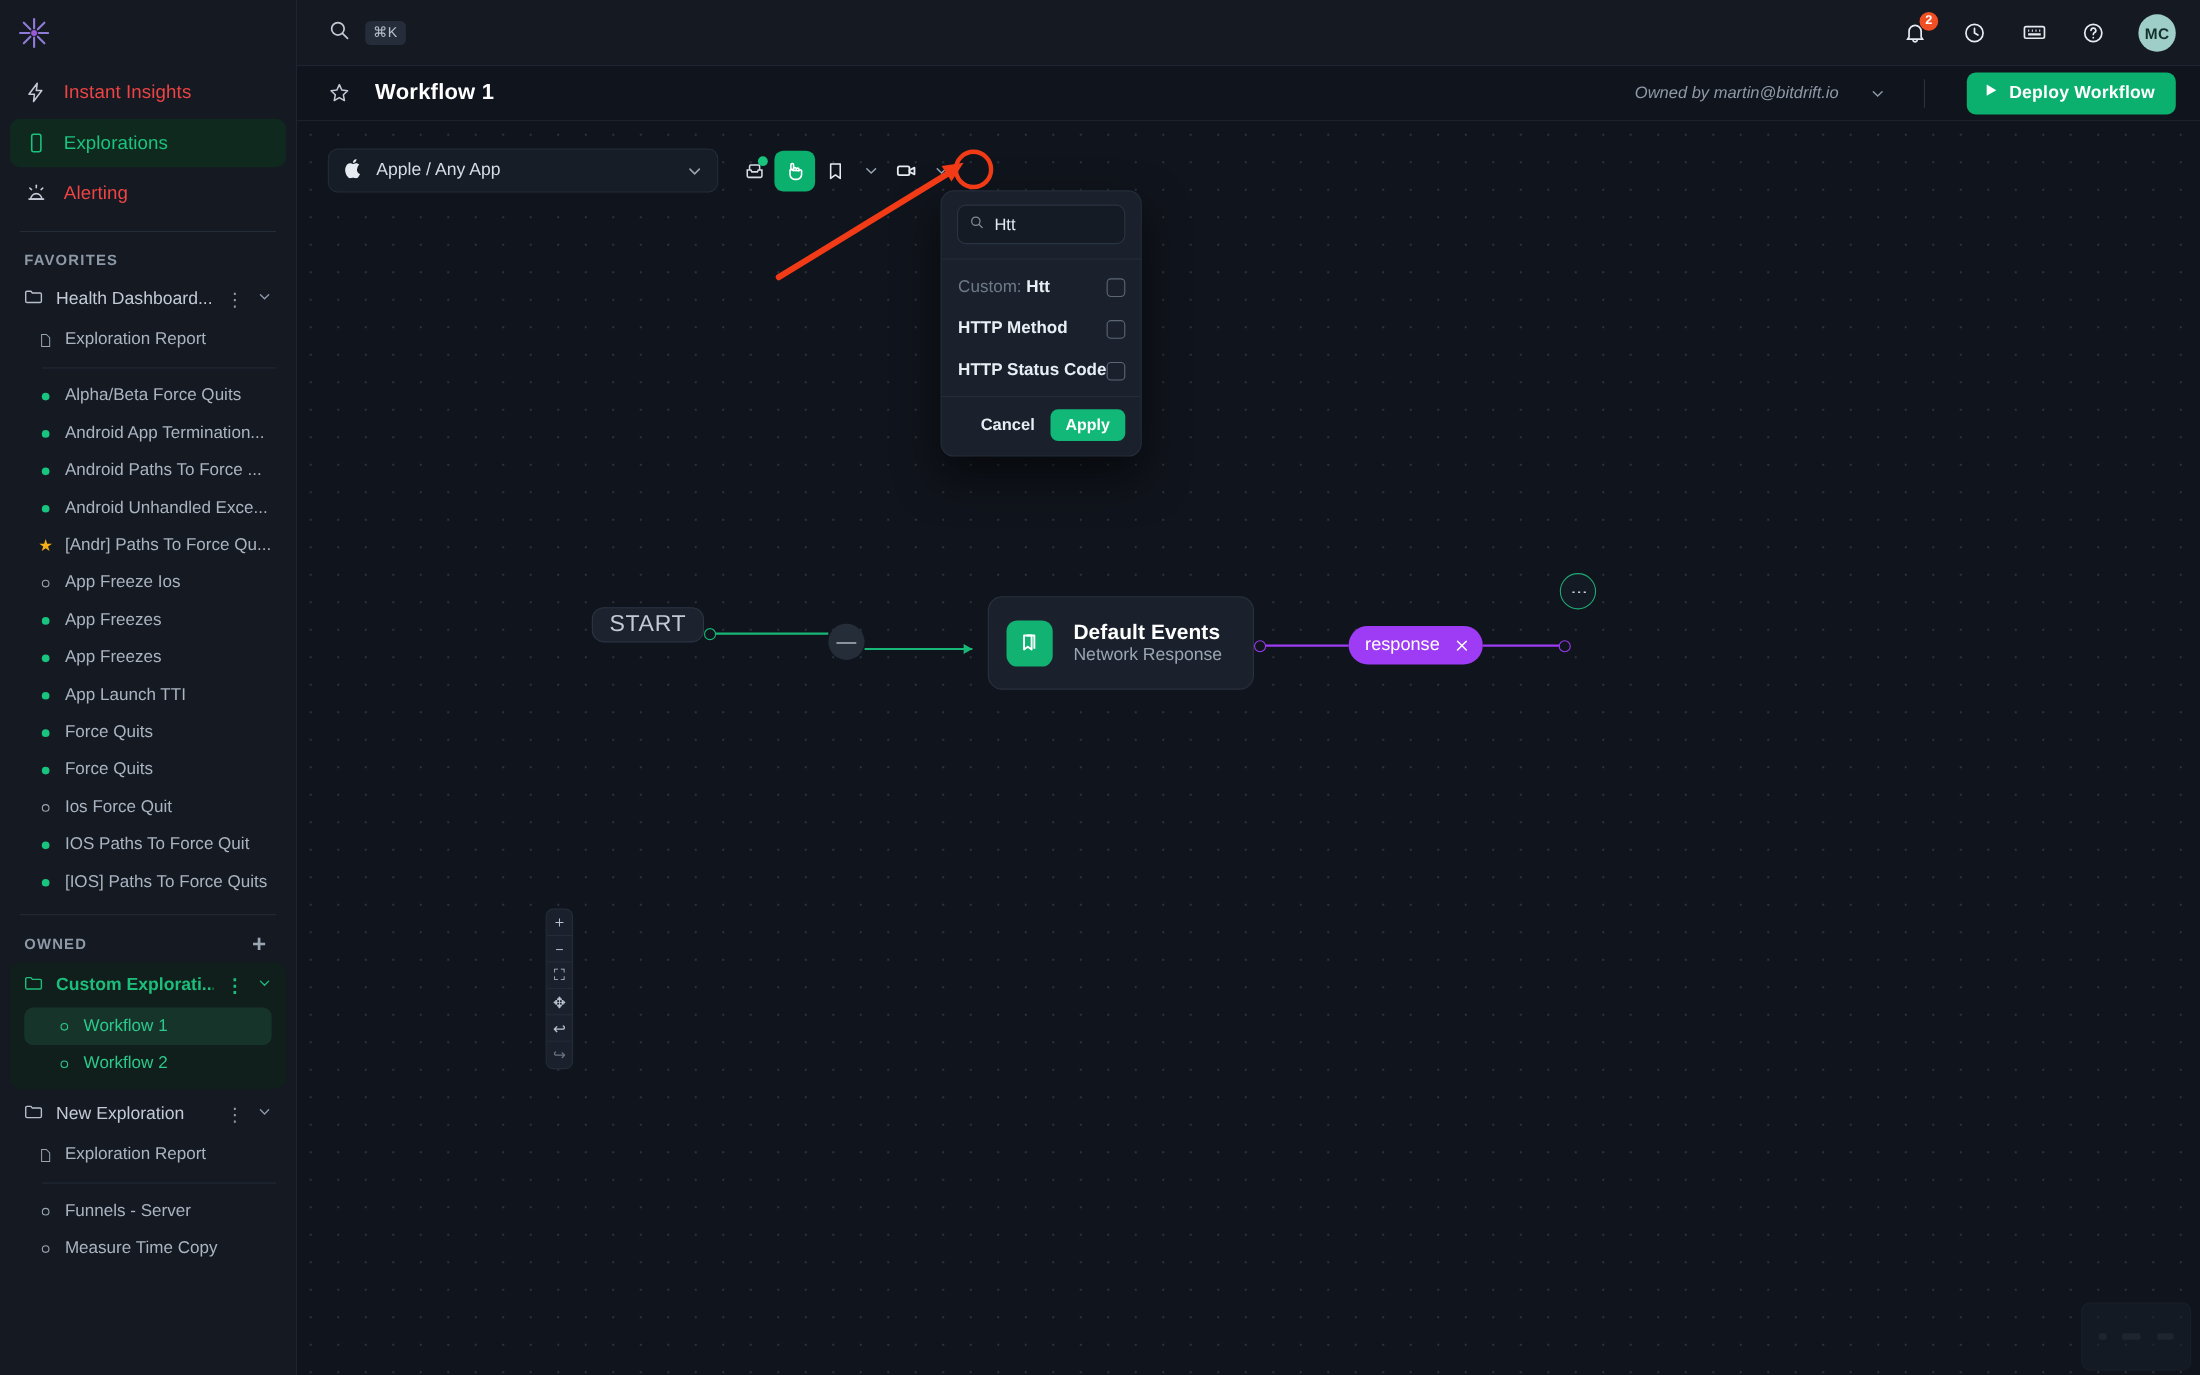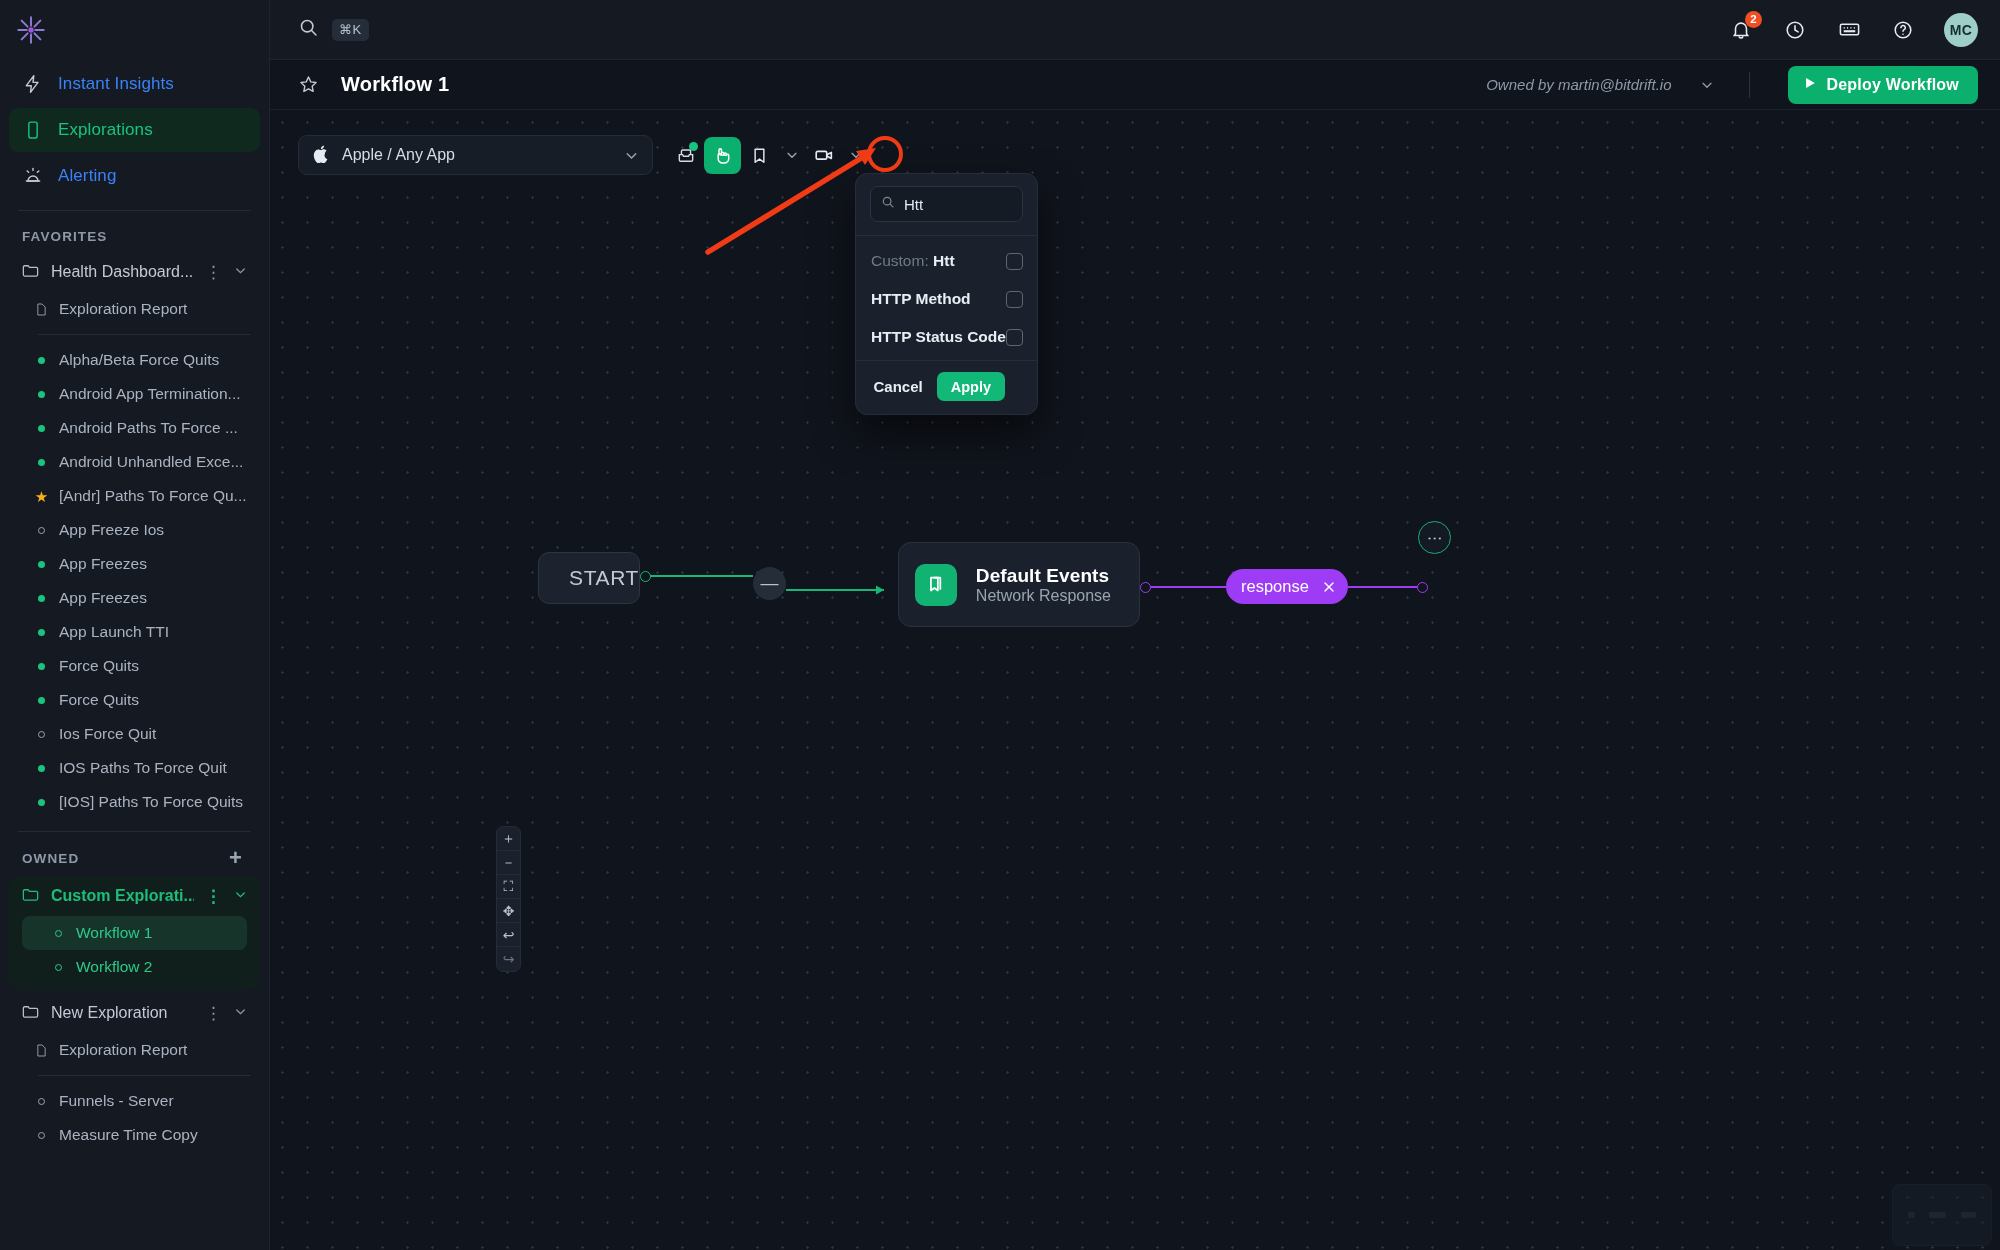--- a/index.html
+++ b/index.html
@@ -19,21 +19,21 @@
     flex: 0 0 270px;
     position: relative;
     overflow: hidden;
   }
   .logo-wrap { height: 60px; display: flex; align-items: center; padding-left: 14px; }
   .logo { width: 34px; height: 34px; }
 
   .nav-item {
     display: flex; align-items: center; gap: 14px;
     height: 44px; margin: 2px 9px; padding-left: 13px;
-    border-radius: 9px; color: #3b82f6; font-size: 17px;
+    border-radius: 9px; color: #ef4444; font-size: 17px;
     letter-spacing: .1px;
   }
   .nav-item .ico { width: 22px; height: 22px; display: flex; align-items: center; justify-content: center; flex: 0 0 22px; }
   .nav-item.active { background: #10291f; color: #19c47e; }
   .nav-item.active .ico svg { stroke: #19c47e; }
 
   .divider { height: 1px; background: #232b36; margin: 12px 18px 10px 18px; }
   .section-head {
     display: flex; align-items: center; justify-content: space-between;
     padding: 8px 22px 8px 22px; color: #8e99a8;
@@ -161,33 +161,33 @@
   }
   .popup-body { border-top:1px solid #252d39; padding:6px 0 4px 0; }
   .popup-row {
     display:flex; align-items:center; height:38px; padding: 0 14px 0 15px;
   }
   .popup-row .rl { flex:1; color:#e9eef4; font-size:15.5px; font-weight:bold; }
   .popup-row .rl .muted { color:#6e7a89; font-weight:normal;margin-top:20px; }
   .cbx { width:17px; height:17px; border:1.6px solid #5c6775; border-radius:4px; }
   .popup-foot {
     border-top:1px solid #252d39; display:flex; align-items:center; justify-content:flex-end;
-    gap:14px; padding:11px 32px 13px 14px;
+    gap:14px; padding:11px 14px 13px 14px;
   }
   .btn-cancel { color:#e9eef4; font-size:15px; font-weight:bold; background:none; border:none; font-family:"Liberation Sans", sans-serif; }
   .btn-apply {
     background:#11b877; color:#fff; border:none; border-radius:7px; height:29px;
     padding:0 14px; font-size:14.5px; font-weight:bold; font-family:"Liberation Sans", sans-serif;
   }
 
   
   .node-start {
-    position:absolute; left:268px; top:442px; width:102px; height:52px;
+    position:absolute; left:268px; top:442px; width:102px; height:32px;
     background:#1c232e; border:1px solid #2c3542; border-radius:11px;
-    display:flex; align-items:center; justify-content:flex-end;
+    display:flex; align-items:center; justify-content:center;
     color:#c2cad5; font-size:21px; letter-spacing:.6px;
   }
   .port { position:absolute; width:11px; height:11px; border-radius:50%; border:1.6px solid #17b877; background:#10141c; }
   .minus-node {
     position:absolute; left:483px; top:457px; width:33px; height:33px; border-radius:50%;
     background:#252d39; display:flex; align-items:center; justify-content:center;
     color:#b9c2ce; font-size:18px;
   }
   .node-card {
     position:absolute; background:#1a212c; border:1px solid #2a323e; border-radius:13px;

